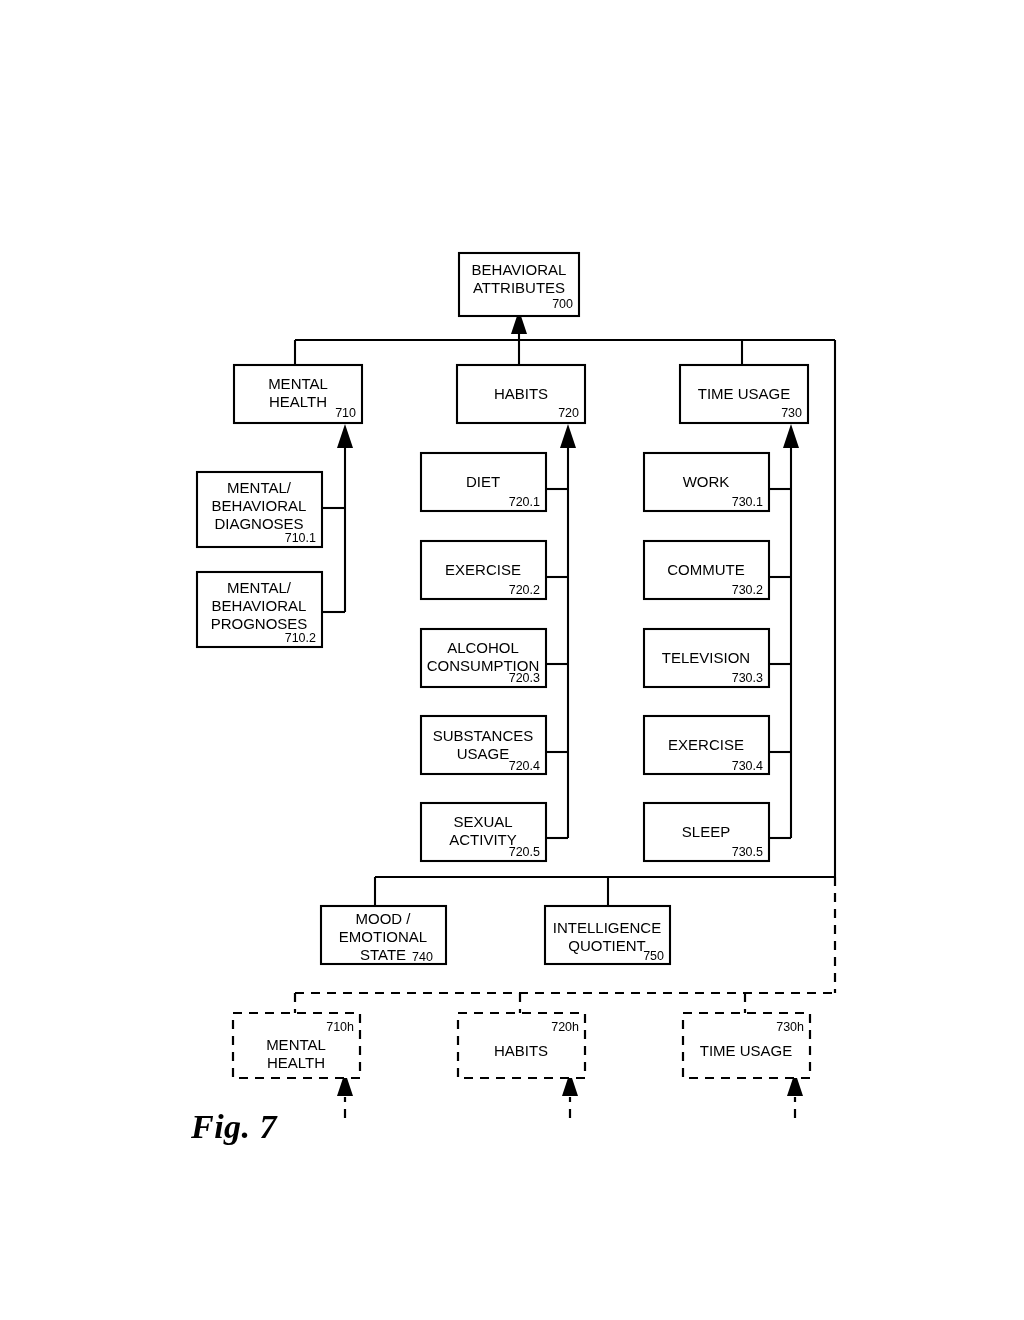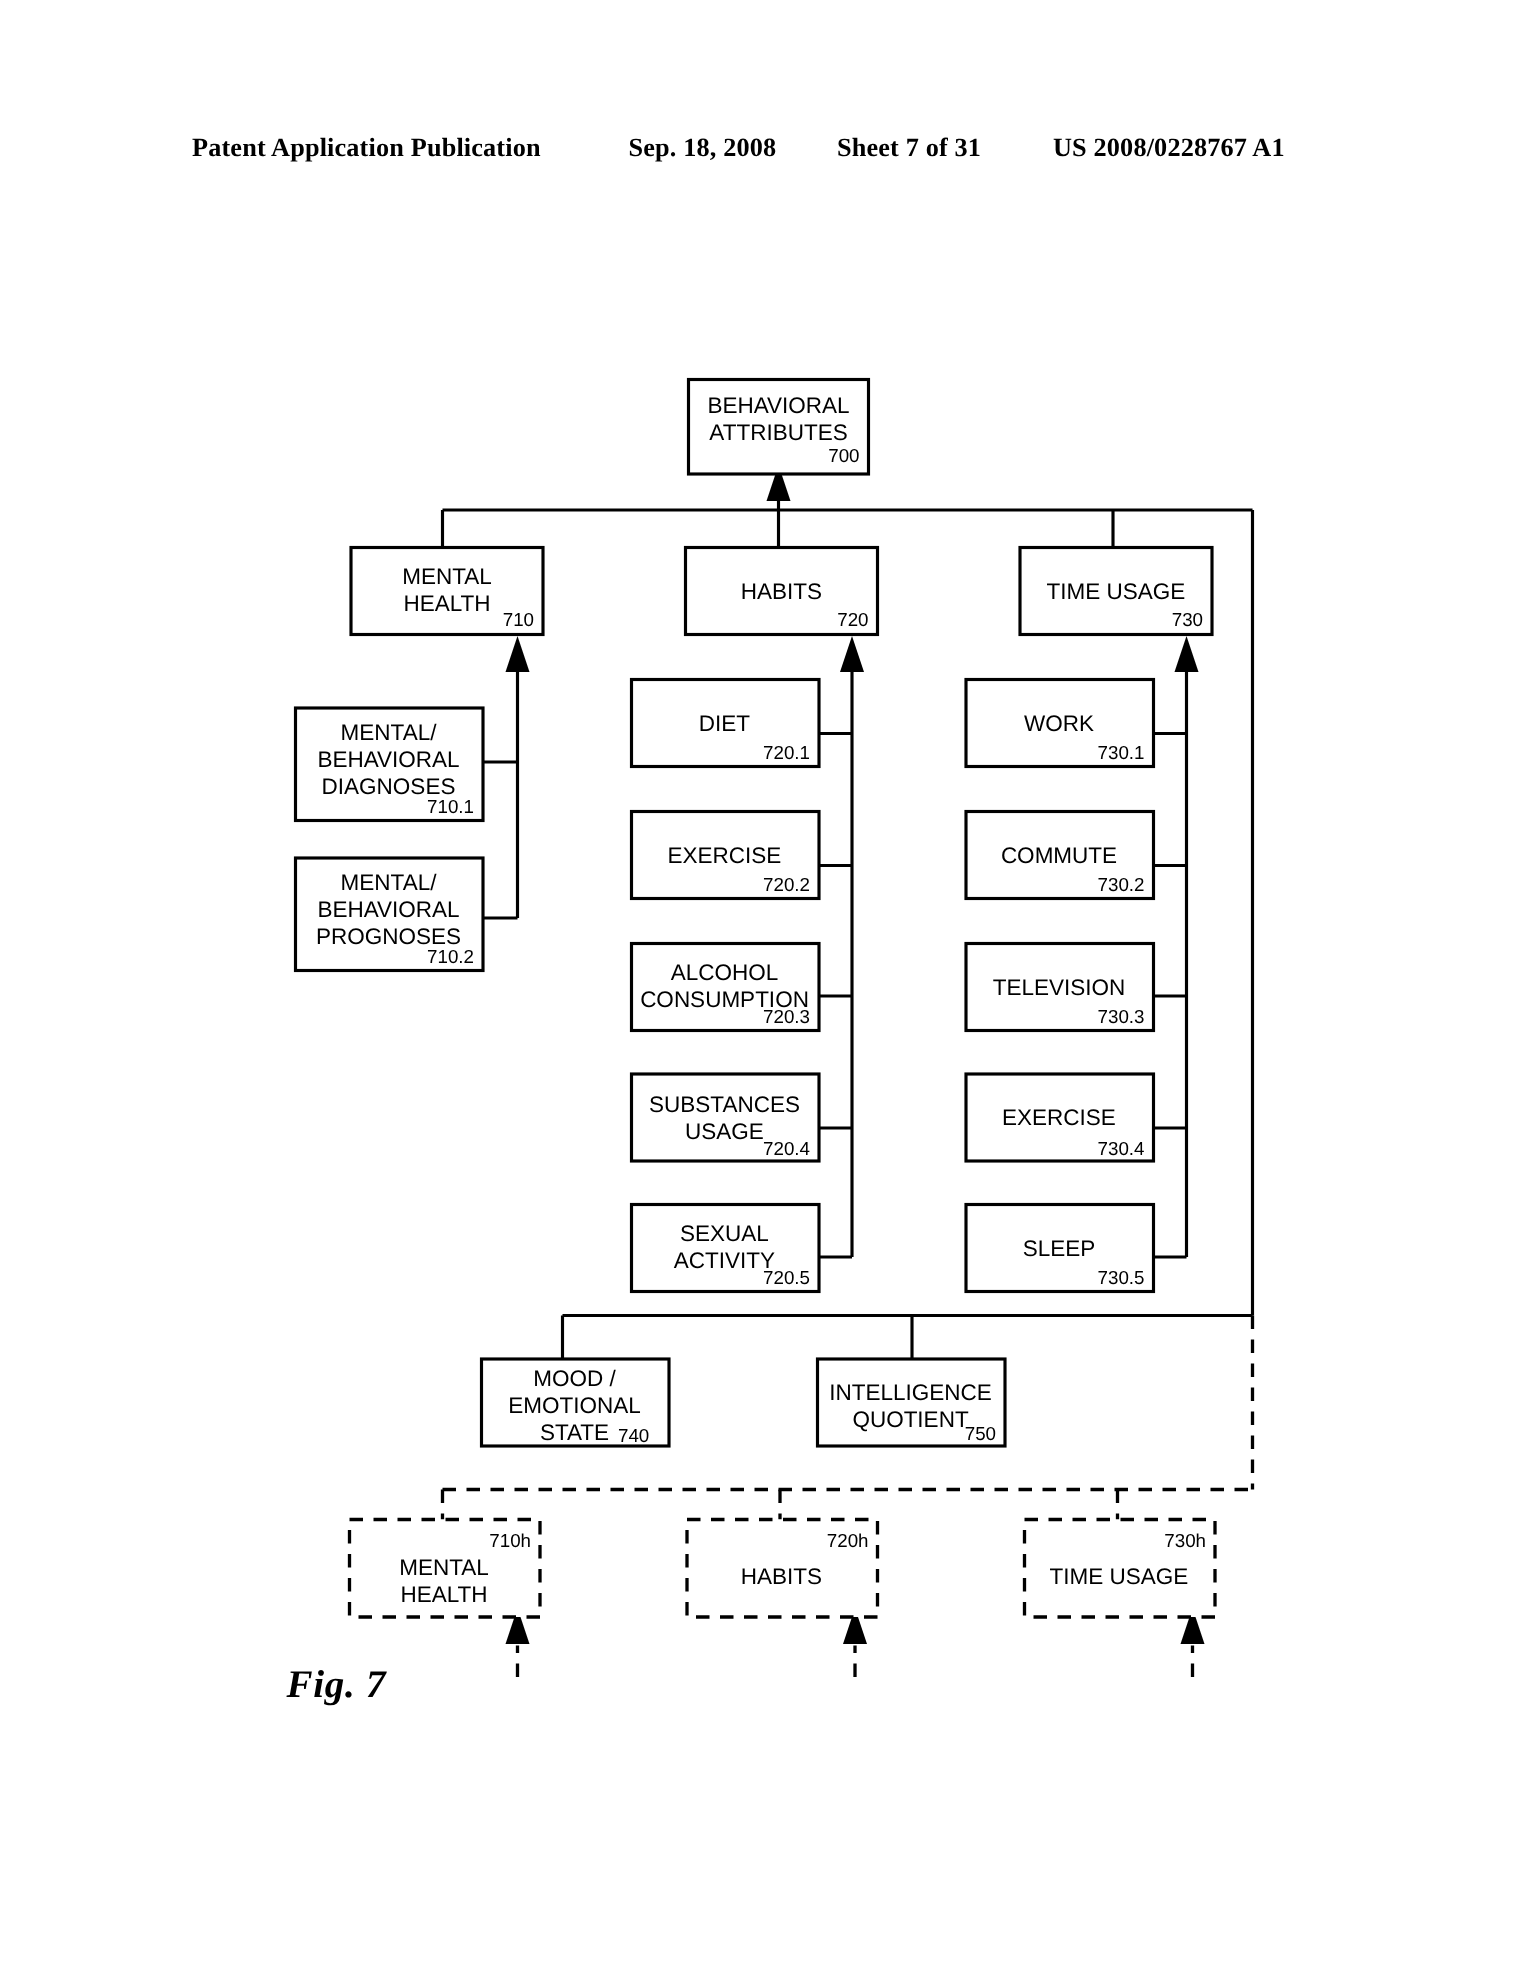--- a/index.html
+++ b/index.html
@@ -55,21 +55,21 @@
     top: 0;
   }
   
   .fig-caption {
     position: absolute;
     left: 191px;
     top: 1108px;
     font-family: "Liberation Serif", serif;
     font-weight: bold;
     font-style: italic;
-    font-size: 26px;
+    font-size: 34px;
     letter-spacing: 0.5px;
   }
   
   .diagram {
     position: absolute;
     left: 0;
     top: 0;
     width: 1024px;
     height: 1320px;
   }
@@ -114,26 +114,20 @@
   .arrowhead {
     fill: #000000;
     stroke: none;
   }
 </style>
 </head>
 <body>
 
 <div class="page">
 
-  <div class="pat-header">
-    <span class="hdr-pub">Patent Application Publication</span>
-    <span class="hdr-date">Sep. 18, 2008</span>
-    <span class="hdr-sheet">Sheet 7 of 31</span>
-    <span class="hdr-num">US 2008/0228767 A1</span>
-  </div>
 
   <svg class="diagram" viewBox="0 0 1024 1320">
 
     <g>
 
       <path class="conn" d="M 519 316 L 519 340"></path>
       <path class="conn" d="M 295 340 L 835 340"></path>
       <path class="conn" d="M 295 340 L 295 365"></path>
       <path class="conn" d="M 519 340 L 519 365"></path>
       <path class="conn" d="M 742 340 L 742 365"></path>

